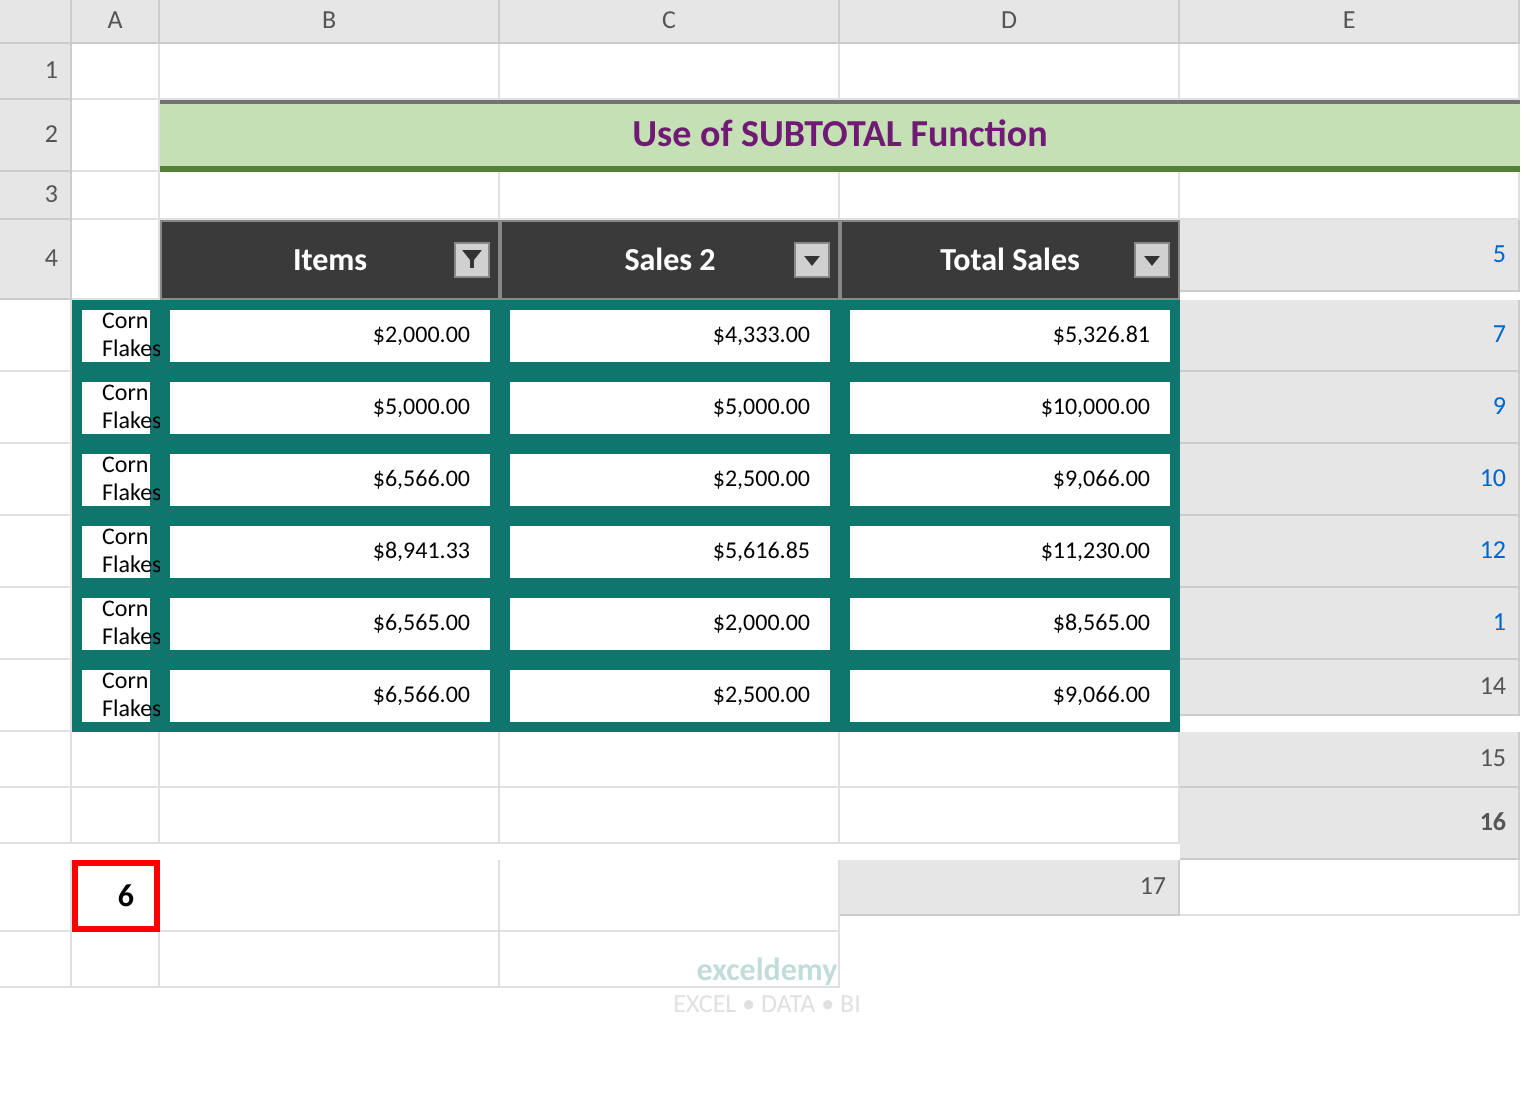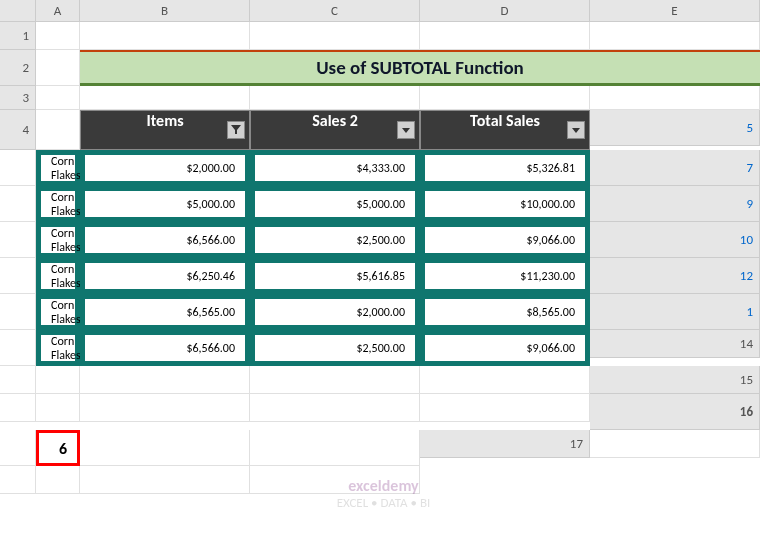--- a/index.html
+++ b/index.html
@@ -4,32 +4,32 @@
 <style>
 * { box-sizing: border-box; margin: 0; padding: 0; }
 body { font-family: Calibri, Arial, sans-serif; background: #fff; width: 767px; height: 558px; position: relative; overflow: hidden; }
 .sheet { display: grid; grid-template-columns: 36px 44px 170px 170px 170px 170px; position: relative; }
 .colhdr, .rowhdr, .corner { background: #e6e6e6; border-right: 1px solid #ccc; border-bottom: 1px solid #ccc; font-size: 13px; color: #555; display: flex; align-items: center; justify-content: center; height: 22px; }
 .rowhdr { justify-content: flex-end; padding-right: 6px; }
 .rowhdr.filtered { color: #0066cc; font-weight: 500; }
 .cell { border-right: 1px solid #e0e0e0; border-bottom: 1px solid #e0e0e0; height: 22px; }
 .r1 { height: 28px; } .r2 { height: 36px; } .r3 { height: 24px; } .rh { height: 40px; }
 .rd { height: 36px; } .r14 { height: 28px; } .r15 { height: 28px; } .r16 { height: 36px; font-weight: bold; } .r17 { height: 28px; }
-.title { grid-column: 3 / 7; background: #c5e0b4; border-top: 2px solid #c2410c; border-bottom: 3px solid #548235; display: flex; align-items: center; justify-content: center; font-size: 19px; font-weight: bold; color: #0f172a; }
-.thdr { background: #3a3a3a; color: #fff; font-weight: bold; font-size: 16px; display: flex; align-items: flex-start; justify-content: center; position: relative; border: 1px solid #888; }
+.title { grid-column: 3 / 7; background: #c5e0b4; border-top: 2px solid #737373; border-bottom: 3px solid #548235; display: flex; align-items: center; justify-content: center; font-size: 19px; font-weight: bold; color: #701a75; }
+.thdr { background: #3a3a3a; color: #fff; font-weight: bold; font-size: 16px; display: flex; align-items: center; justify-content: center; position: relative; border: 1px solid #888; }
 .filterbtn { position: absolute; right: 4px; top: 50%; transform: translateY(-50%); width: 18px; height: 18px; background: #d0d0d0; border: 1px solid #888; display: flex; align-items: center; justify-content: center; }
 .filterbtn svg { width: 10px; height: 10px; }
 .tdata { background: #fff; border: 5px solid #0f766e; font-size: 12px; display: flex; align-items: center; padding: 0 10px; }
 .tdata.txt { justify-content: flex-start; }
 .tdata.num { justify-content: flex-end; }
 .vislabel { background: #ddebf7; border: 1px solid #888; font-weight: bold; font-size: 16px; display: flex; align-items: center; padding-left: 8px; }
 .visvalue { background: #fff; border: 1px solid #888; border-left: 3px solid red; border-right: 3px solid red; border-top: 3px solid red; border-bottom: 3px solid red; font-size: 16px; display: flex; align-items: center; justify-content: flex-end; padding-right: 10px; }
 .empty { background: #fff; }
 .watermark { position: absolute; left: 50%; transform: translateX(-50%); bottom: 48px; opacity: 0.25; font-size: 13px; color: #888; text-align: center; pointer-events: none; }
-.watermark .b { font-weight: bold; color: #701a75; font-size: 16px; }
+.watermark .b { font-weight: bold; color: #0f766e; font-size: 16px; }
 </style>
 </head>
 <body>
 
 <div class="sheet">
 
   <div class="corner"></div>
   <div class="colhdr">A</div>
   <div class="colhdr">B</div>
   <div class="colhdr">C</div>
@@ -98,21 +98,21 @@
   <div class="rowhdr rd filtered">9</div>
   <div class="cell empty rd"></div>
   <div class="tdata txt rd">Corn Flakes</div>
   <div class="tdata num rd">$6,566.00</div>
   <div class="tdata num rd">$2,500.00</div>
   <div class="tdata num rd">$9,066.00</div>
 
   <div class="rowhdr rd filtered">10</div>
   <div class="cell empty rd"></div>
   <div class="tdata txt rd">Corn Flakes</div>
-  <div class="tdata num rd">$6,250.46</div>
+  <div class="tdata num rd">$8,941.33</div>
   <div class="tdata num rd">$5,616.85</div>
   <div class="tdata num rd">$11,230.00</div>
 
   <div class="rowhdr rd filtered">12</div>
   <div class="cell empty rd"></div>
   <div class="tdata txt rd">Corn Flakes</div>
   <div class="tdata num rd">$6,565.00</div>
   <div class="tdata num rd">$2,000.00</div>
   <div class="tdata num rd">$8,565.00</div>
 

